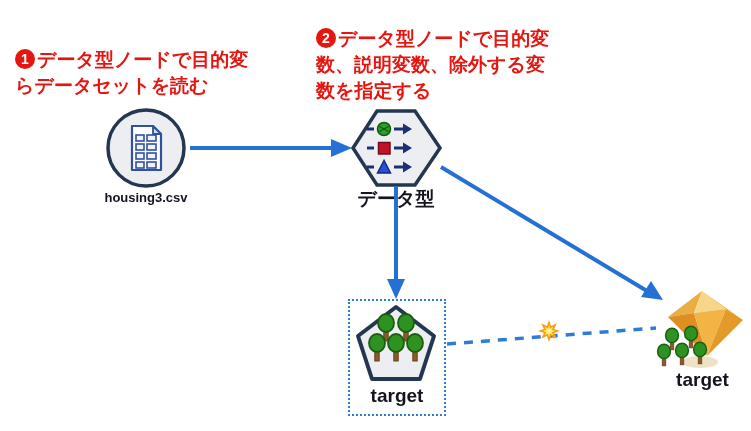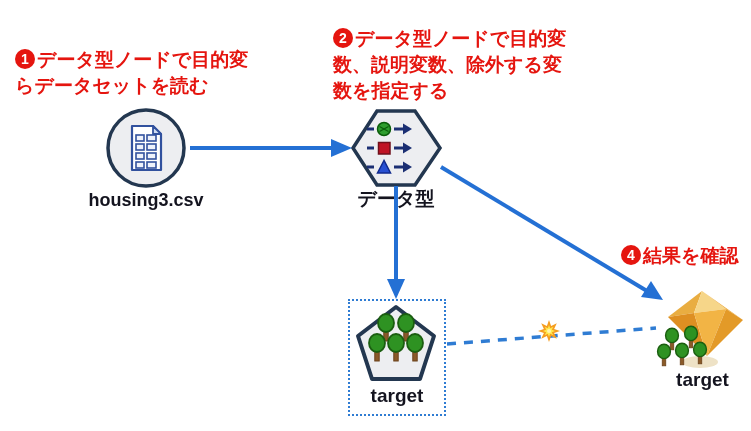--- a/index.html
+++ b/index.html
@@ -5,34 +5,34 @@
   html,body{margin:0;padding:0;background:#fff;}
   .canvas{position:relative;width:751px;height:431px;background:#ffffff;overflow:hidden;
           font-family:"Liberation Sans",sans-serif;}
   
   .annotation{position:absolute;color:#e5150f;font-size:19px;line-height:26px;font-weight:bold;z-index:4;}
   .ann-text{white-space:pre-line;}
   .badge{display:inline-block;width:20px;height:20px;border-radius:50%;background:#e5150f;color:#fff;
          font-size:14px;line-height:20px;text-align:center;font-weight:bold;margin-right:2px;
          position:relative;top:-2px;}
   .ann1{left:15px;top:47px;width:262px;}
-  .ann2{left:333px;top:26px;width:252px;}
+  .ann2{left:316px;top:26px;width:252px;}
   .ann3{left:87px;top:333px;width:256px;}
   .ann4{left:621px;top:243px;width:130px;}
   
   .node{position:absolute;z-index:5;}
   .source-node{left:104px;top:106px;width:84px;height:84px;}
   .type-node{left:348px;top:106px;width:96px;height:84px;}
   .nugget-node{left:650px;top:282px;width:101px;height:100px;}
   .selection-box{position:absolute;left:348px;top:299px;width:98px;height:117px;
                  border:2px dotted #2f7cd3;box-sizing:border-box;z-index:5;}
   .model-node{left:0;top:0;width:94px;height:112px;}
   
   .node-label{position:absolute;color:#14141f;font-weight:bold;text-align:center;z-index:3;}
-  .source-label{left:66px;top:190px;width:160px;font-size:18px;}
+  .source-label{left:66px;top:190px;width:160px;font-size:13px;}
   .type-label{left:346px;top:186px;width:100px;font-size:19px;}
   .model-label{left:0;top:84px;width:94px;font-size:19px;}
   .nugget-label{left:655px;top:369px;width:95px;font-size:19px;}
   
   .connectors{position:absolute;left:0;top:0;z-index:6;pointer-events:none;}
   svg{display:block;}
 </style>
 </head>
 <body>
 
@@ -48,21 +48,20 @@
 <div class="canvas">
 
   <div class="annotation ann1"><span class="badge">1</span><span class="ann-text">データ型ノードで目的変
 らデータセットを読む</span></div>
 
   <div class="annotation ann2"><span class="badge">2</span><span class="ann-text">データ型ノードで目的変
 数、説明変数、除外する変
 数を指定する</span></div>
 
 
-  <div class="annotation ann4"><span class="badge">4</span><span class="ann-text">結果を確認</span></div>
 
   <div class="node source-node">
     <svg width="84" height="84" viewBox="0 0 84 84">
       <circle cx="42" cy="42" r="38" fill="#edeef1" stroke="#233750" stroke-width="3.5"></circle>
       <g>
         <path d="M28 20 h21 l8 8 v36 h-29 z" fill="#ffffff" stroke="#31519e" stroke-width="2.2" stroke-linejoin="round"></path>
         <path d="M49 20 v8 h8 z" fill="#cfdcf2" stroke="#31519e" stroke-width="1.8" stroke-linejoin="round"></path>
         <g fill="#eef2fb" stroke="#31519e" stroke-width="1.6">
           <rect x="32" y="29" width="8" height="6"></rect>
             <rect x="43" y="29" width="9" height="6"></rect>

